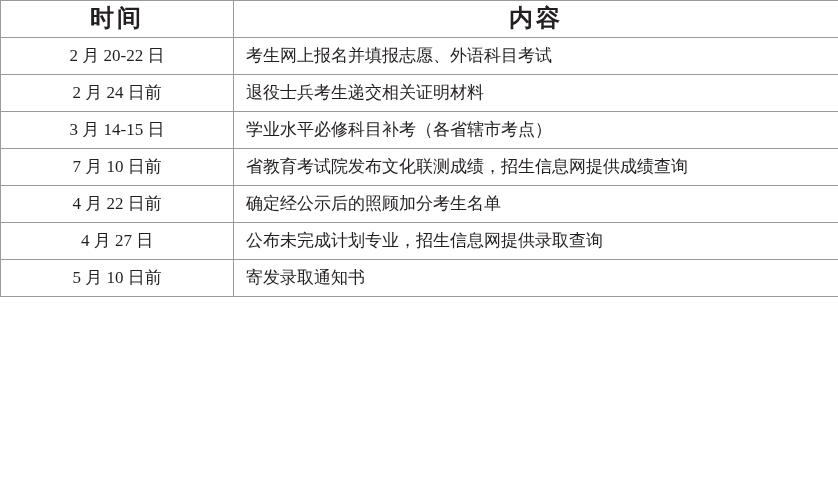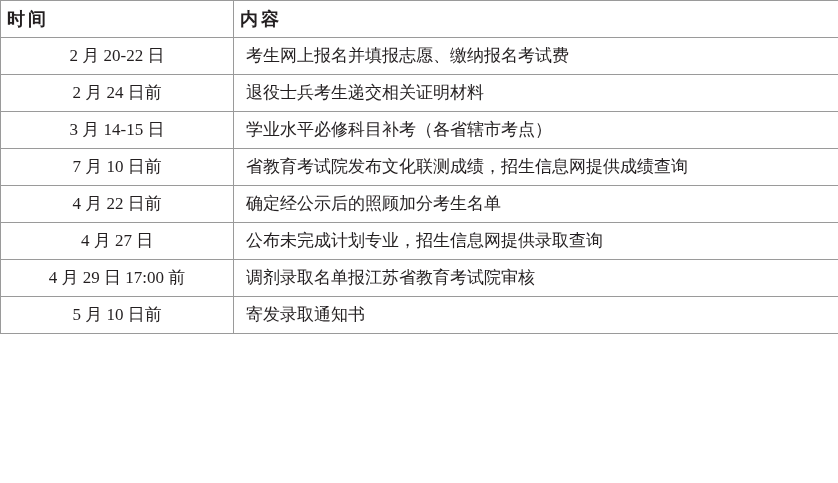--- a/index.html
+++ b/index.html
@@ -28,23 +28,23 @@
     height: 37px;
     line-height: 1.15;
     font-size: 17px;
     padding: 0 6px;
     box-sizing: border-box;
     vertical-align: middle;
     white-space: nowrap;
     overflow: hidden;
   }
   .schedule-table th {
-    text-align: left;
+    text-align: center;
     font-weight: bold;
-    font-size: 18px;
+    font-size: 24px;
     letter-spacing: 3px;
   }
   .schedule-table td.cell-time {
     text-align: center;
   }
   .schedule-table td.cell-content {
     text-align: left;
     padding-left: 12px;
   }
   
@@ -62,21 +62,21 @@
   </colgroup>
   <thead>
     <tr>
       <th class="cell-time">时间</th>
       <th class="cell-content">内容</th>
     </tr>
   </thead>
   <tbody>
     <tr>
       <td class="cell-time">2 月 20-22 日</td>
-      <td class="cell-content">考生网上报名并填报志愿、缴纳报名考试费</td>
+      <td class="cell-content">考生网上报名并填报志愿、外语科目考试</td>
     </tr>
     <tr>
       <td class="cell-time">2 月 24 日前</td>
       <td class="cell-content">退役士兵考生递交相关证明材料</td>
     </tr>
     <tr>
       <td class="cell-time">3 月 14-15 日</td>
       <td class="cell-content">学业水平必修科目补考（各省辖市考点）</td>
     </tr>
     <tr>
@@ -85,21 +85,17 @@
     </tr>
     <tr>
       <td class="cell-time">4 月 22 日前</td>
       <td class="cell-content">确定经公示后的照顾加分考生名单</td>
     </tr>
     <tr>
       <td class="cell-time">4 月 27 日</td>
       <td class="cell-content">公布未完成计划专业，招生信息网提供录取查询</td>
     </tr>
     <tr>
-      <td class="cell-time">4 月 29 日 17:00 前</td>
-      <td class="cell-content">调剂录取名单报江苏省教育考试院审核</td>
-    </tr>
-    <tr>
       <td class="cell-time">5 月 10 日前</td>
       <td class="cell-content">寄发录取通知书</td>
     </tr>
   </tbody>
 </table>
 
 </body></html>

